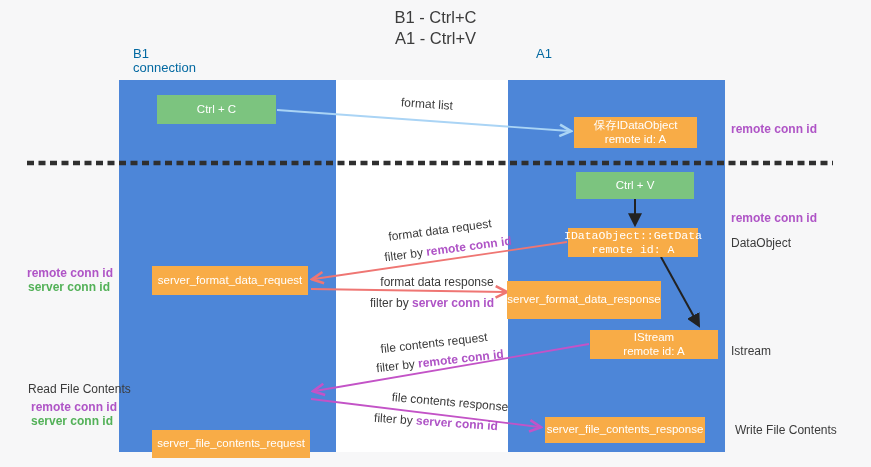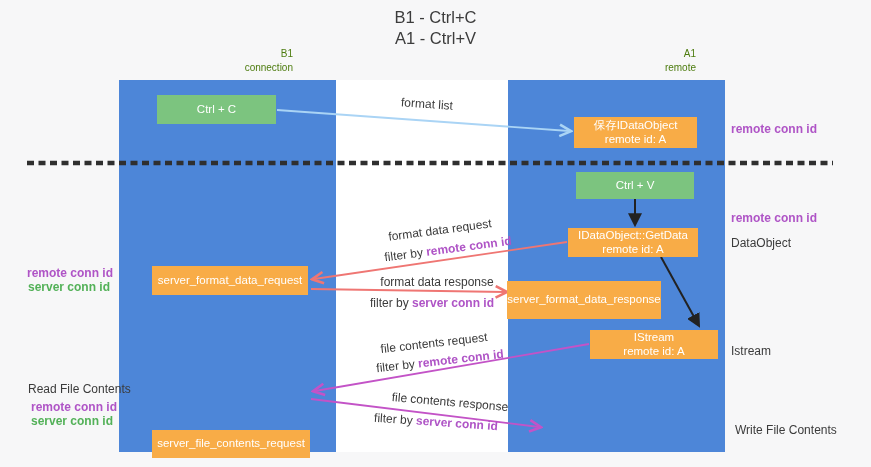--- a/index.html
+++ b/index.html
@@ -19,22 +19,22 @@
     color:#ffffff;text-align:center;font-size:11.5px;line-height:13.5px;
     white-space:nowrap;
   }
   .orange{background:#f8ac47;}
   .green{background:#7cc47f;}
   .title{
     position:absolute;left:0;top:7;width:871px;top:7px;
     text-align:center;font-size:16.5px;line-height:21px;color:#3c3c3c;
   }
   .colhead{
-    position:absolute;top:47px;width:160px;text-align:right;
-    font-size:10px;line-height:14px;color:#4d7c0f;
+    position:absolute;top:47px;width:160px;text-align:left;
+    font-size:13px;line-height:14px;color:#0369a1;
   }
   .lbl{
     position:absolute;font-size:12px;line-height:14px;
     white-space:nowrap;color:#3b3b3b;
   }
   .mid{
     transform:translate(-50%,-50%);
   }
   .purple{color:#af54c6;font-weight:bold;}
   .greentxt{color:#53b158;font-weight:bold;}
@@ -53,21 +53,20 @@
     <div>B1 - Ctrl+C</div>
     <div>A1 - Ctrl+V</div>
   </div>
 
   <div class="colhead" style="left:133px;">
     <div>B1</div>
     <div>connection</div>
   </div>
   <div class="colhead" style="left:536px;">
     <div>A1</div>
-    <div>remote</div>
   </div>
 
   <svg width="871" height="467">
     <defs>
       <marker id="vblue" viewBox="0 0 10 10" refX="7.5" refY="5" markerWidth="8" markerHeight="8" orient="auto">
         <path d="M1,1 L9,5 L1,9" fill="none" stroke="#aad4f5" stroke-width="1.8"></path>
       </marker>
       <marker id="vred" viewBox="0 0 10 10" refX="7.5" refY="5" markerWidth="8" markerHeight="8" orient="auto">
         <path d="M1,1 L9,5 L1,9" fill="none" stroke="#ef7673" stroke-width="1.8"></path>
       </marker>
@@ -110,34 +109,37 @@
 
   <div class="box orange" style="left:574px;top:117px;width:123px;height:31px;">
     <div>保存IDataObject</div>
     <div>remote id: A</div>
   </div>
 
   <div class="box green" style="left:576px;top:172px;width:118px;height:27px;">
     <div>Ctrl + V</div>
   </div>
 
-  <div class="box orange" style="left:568px;top:228px;width:130px;height:29px;">
+  <div class="box orange" style="left:568px;top:228px;width:130px;height:29px;font-family:Liberation Mono, monospace;">
     <div>IDataObject::GetData</div>
     <div>remote id: A</div>
   </div>
 
   <div class="box orange" style="left:507px;top:281px;width:154px;height:38px;">
     <div>server_format_data_response</div>
   </div>
 
   <div class="box orange" style="left:590px;top:330px;width:128px;height:29px;">
     <div>IStream</div>
     <div>remote id: A</div>
   </div>
 
+  <div class="box orange" style="left:545px;top:417px;width:160px;height:26px;">
+    <div>server_file_contents_response</div>
+  </div>
 
   <div class="lbl mid" style="left:427px;top:104px;transform:translate(-50%,-50%) rotate(4deg);">format list</div>
 
   <div class="lbl mid" style="left:440px;top:230px;transform:translate(-50%,-50%) rotate(-7.5deg);">format data request</div>
   <div class="lbl mid" style="left:448px;top:249px;transform:translate(-50%,-50%) rotate(-7.5deg);">
     <span>filter by </span><span class="purple">remote conn id</span>
   </div>
 
   <div class="lbl mid" style="left:437px;top:282px;text-align:right;">format data response</div>
   <div class="lbl mid" style="left:432px;top:303px;">

